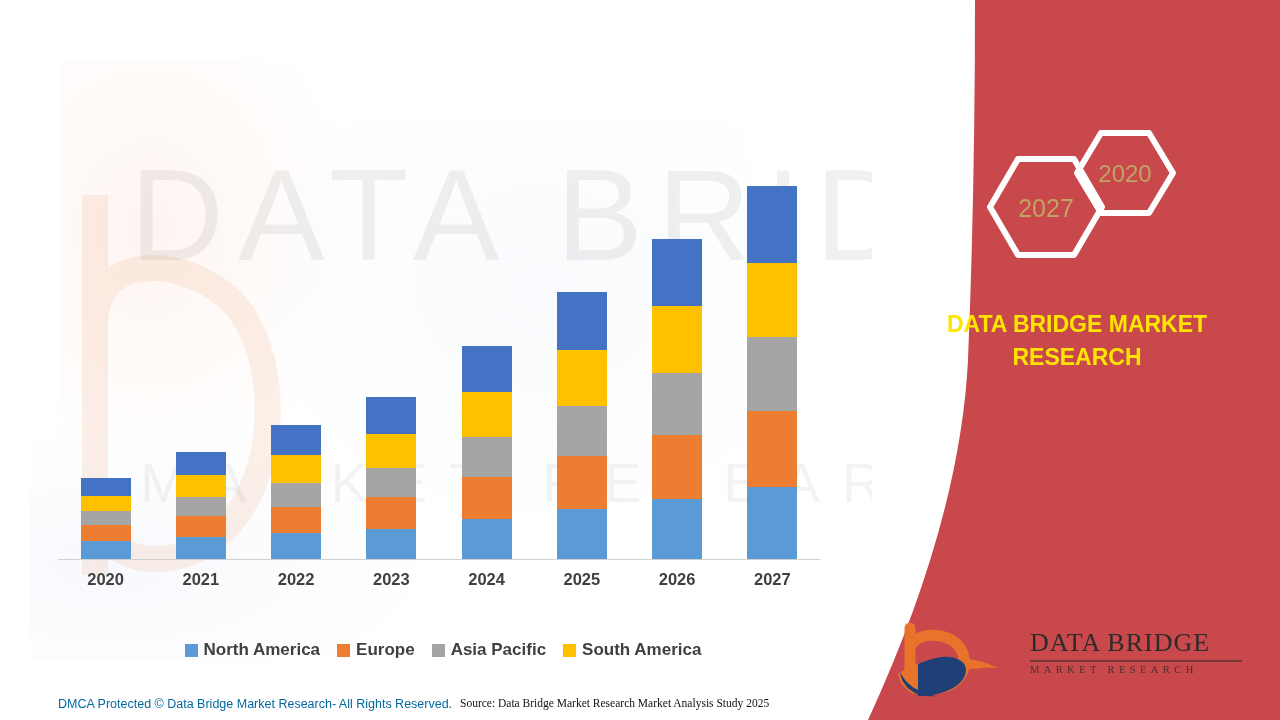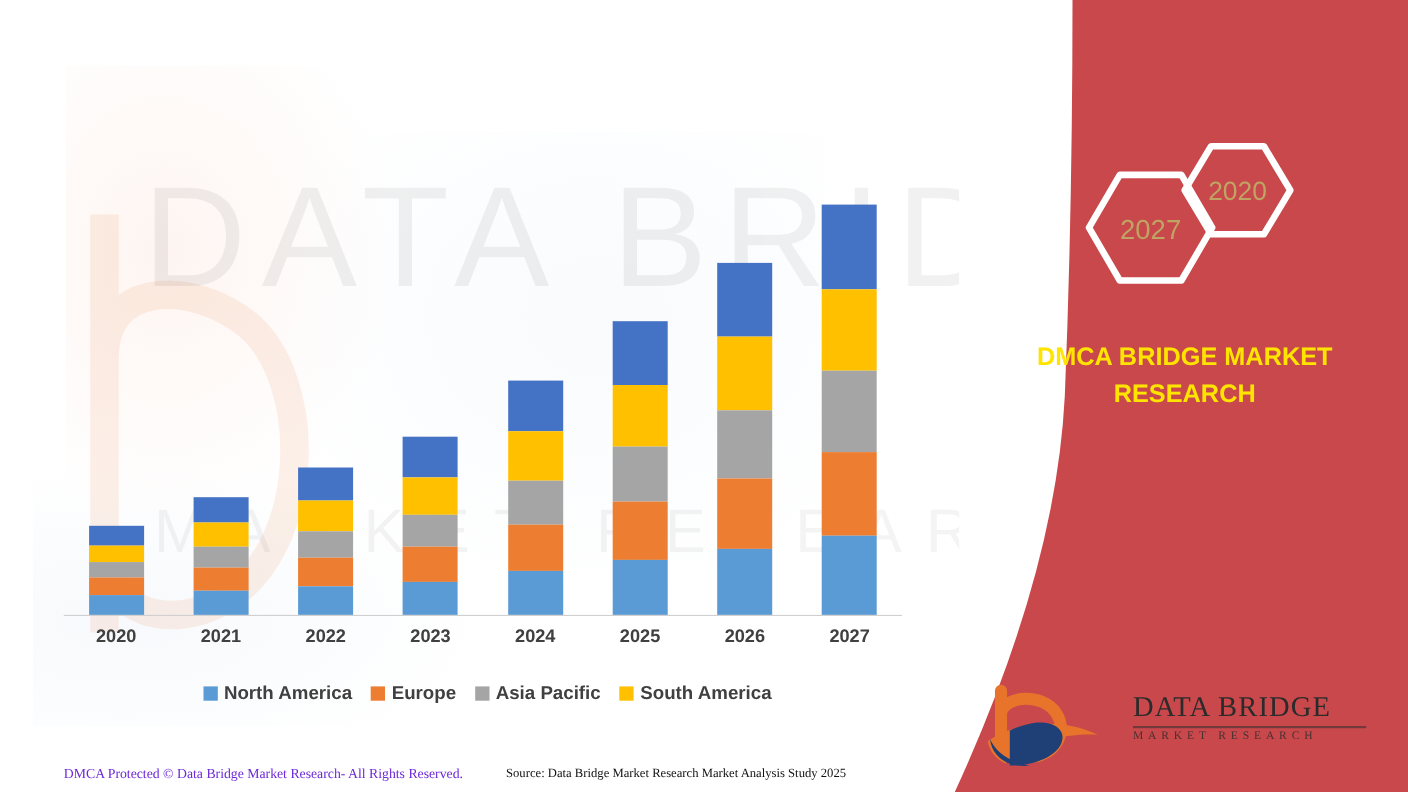--- a/index.html
+++ b/index.html
@@ -31,29 +31,29 @@
         align-items:flex-end;}
   .bar-col{flex:1 1 0;display:flex;flex-direction:column;justify-content:flex-end;
            align-items:center;height:100%;}
   .bar{width:50px;display:flex;flex-direction:column-reverse;}
   .seg{width:100%;}
 
   .xlabels{position:absolute;left:58px;top:570px;width:762px;display:flex;}
   .xlabel{flex:1 1 0;text-align:center;font-size:16.5px;font-weight:bold;color:#404040;}
 
   
-  .legend{position:absolute;left:58px;top:620px;width:770px;display:flex;
+  .legend{position:absolute;left:58px;top:640px;width:770px;display:flex;
           align-items:center;justify-content:center;gap:17px;}
   .lg-item{display:flex;align-items:center;gap:6px;}
   .lg-swatch{width:13px;height:13px;display:inline-block;}
   .lg-text{font-size:17px;font-weight:bold;color:#404040;white-space:nowrap;}
 
   
   .dmca{position:absolute;left:58px;top:711px;transform:translateY(-100%);
-        font-size:12.5px;color:#6d28d9;font-family:Liberation Serif, serif;white-space:nowrap;}
+        font-size:12.5px;color:#0369a1;font-family:Liberation Sans, sans-serif;white-space:nowrap;}
   .source{position:absolute;left:460px;top:709px;transform:translateY(-100%);
         font-size:11.5px;color:#111;font-family:"Liberation Serif",serif;white-space:nowrap;}
 
   
   .red-panel{position:absolute;left:0;top:0;width:1280px;height:720px;pointer-events:none;}
   .red-content{position:absolute;left:872px;top:0;width:408px;height:720px;}
   .panel-title{position:absolute;left:12px;top:8px;width:390px;
      font-size:21.5px;line-height:1.42;color:#ffffff;font-weight:400;}
   .hex-wrap{position:absolute;left:110px;top:125px;width:210px;height:165px;}
   .brand{position:absolute;left:20px;top:308px;width:370px;text-align:center;
@@ -201,21 +201,21 @@
       <svg viewBox="0 0 210 165" width="210" height="165">
 
         <polygon points="8,82 36,34 92,34 120,82 92,130 36,130" fill="none" stroke="#ffffff" stroke-width="6" stroke-linejoin="round"></polygon>
         <text id="hexBack" x="64" y="92" text-anchor="middle" font-family="Liberation Sans, sans-serif" font-size="25" fill="#BFA463">2027</text>
 
         <polygon points="95,48 119,8 167,8 191,48 167,88 119,88" fill="none" stroke="#ffffff" stroke-width="6" stroke-linejoin="round"></polygon>
         <text id="hexFront" x="143" y="57" text-anchor="middle" font-family="Liberation Sans, sans-serif" font-size="24" fill="#BFA463">2020</text>
       </svg>
     </div>
 
-    <div class="brand">DMCA BRIDGE MARKET RESEARCH</div>
+    <div class="brand">DATA BRIDGE MARKET RESEARCH</div>
 
     <div class="logo">
       <svg width="130" height="78" viewBox="0 0 130 78">
         <path d="M18 6 L18 62 M18 26 C22 10 56 8 68 26 C80 44 66 66 44 66 C28 66 18 56 18 46" fill="none" stroke="#E8742C" stroke-width="11" stroke-linecap="round"></path>
         <path d="M6 52 C30 34 74 30 106 46 C80 44 40 52 22 72 C14 68 8 62 6 52 Z" fill="#E8742C"></path>
         <path d="M26 42 L26 74 C54 74 74 62 74 48 C74 38 60 32 44 36 C36 38 30 40 26 42 Z" fill="#1F3F77"></path>
         <path d="M8 50 C10 66 24 76 44 74 C24 70 14 62 8 50 Z" fill="#1F3F77"></path>
       </svg>
       <div class="logo-text">
         <div class="logo-main">DATA BRIDGE</div>

